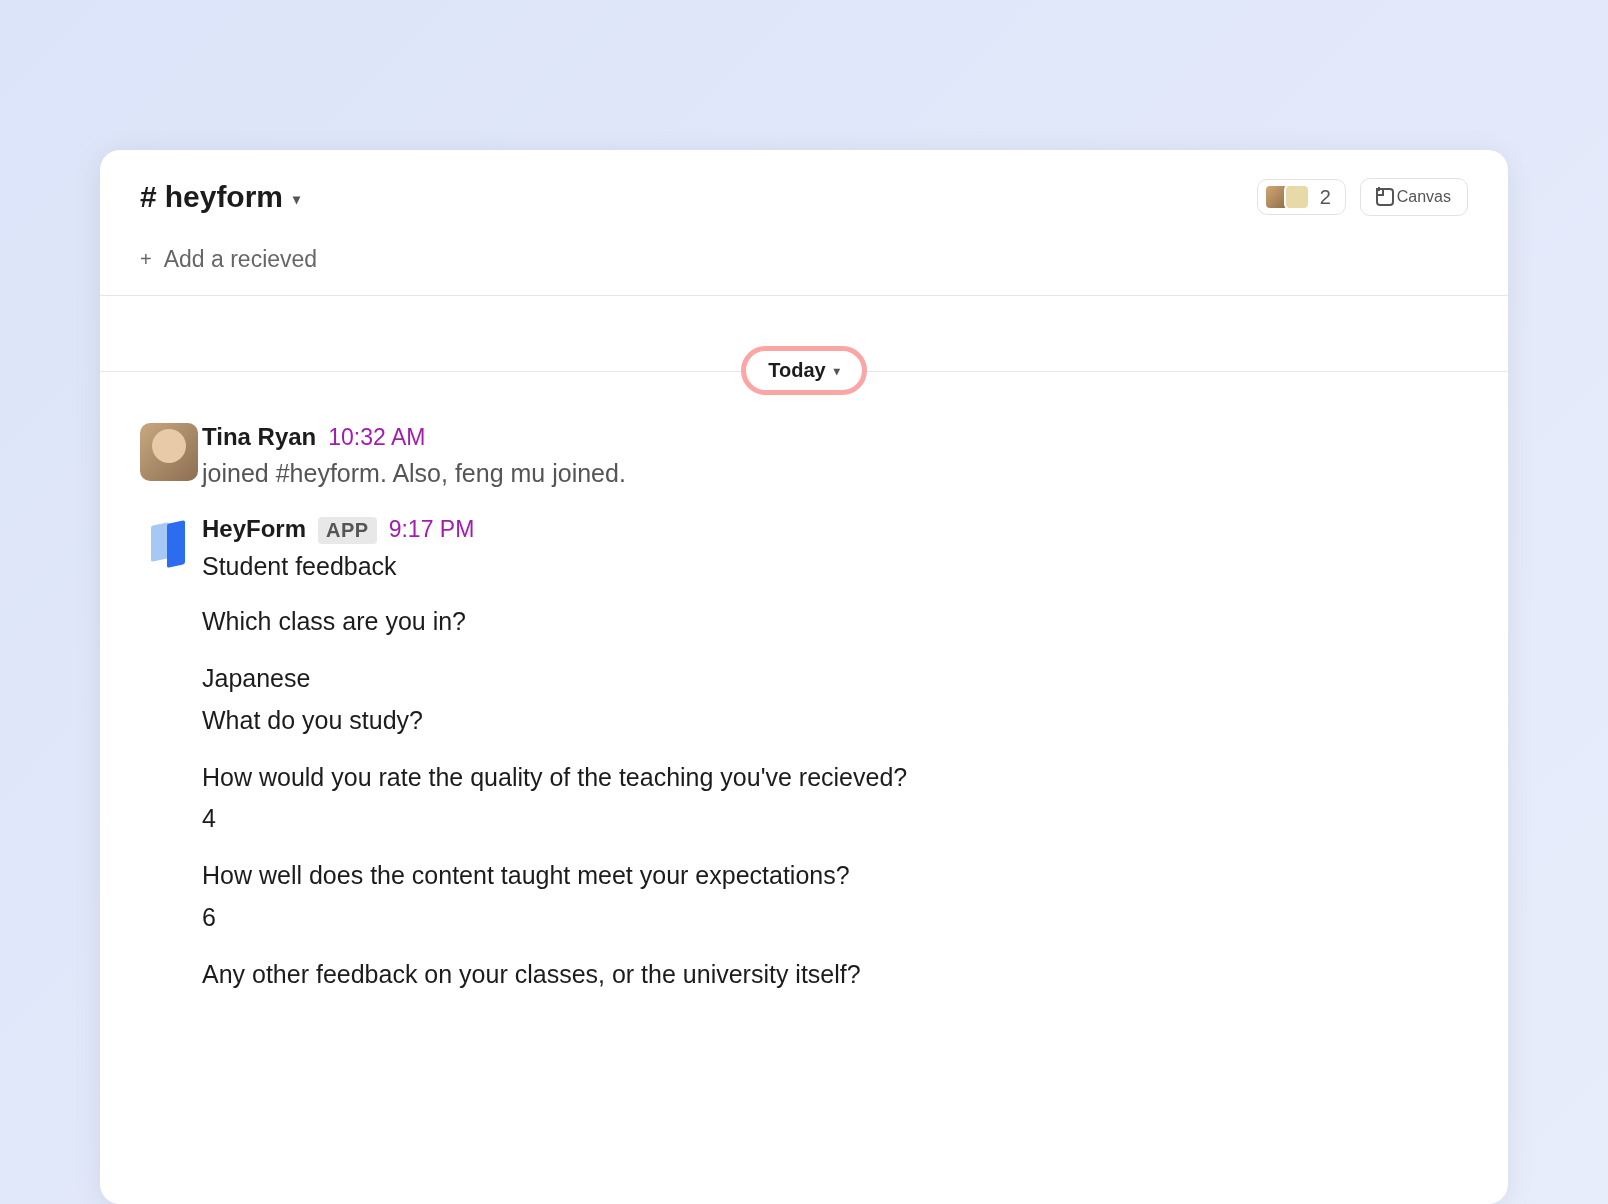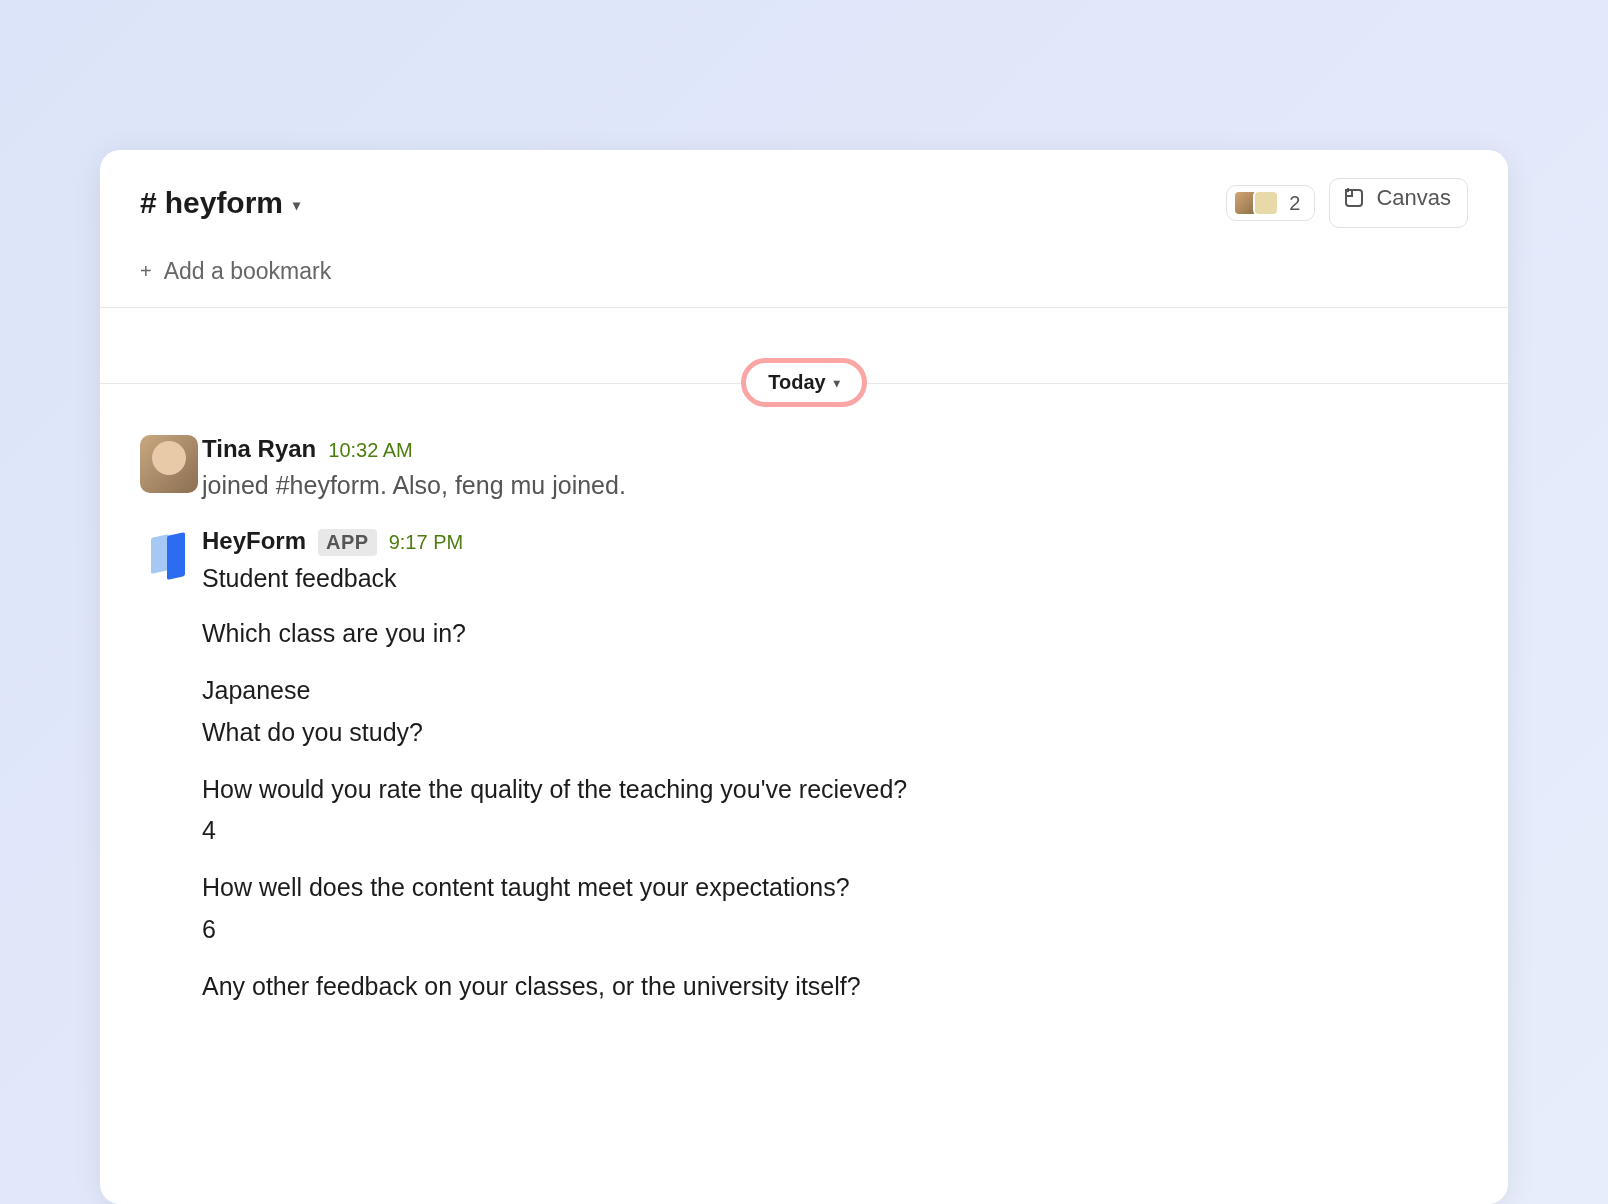--- a/index.html
+++ b/index.html
@@ -79,24 +79,23 @@
     .member-count {
       font-size: 20px;
       color: #555;
       font-weight: 500;
     }
     .canvas-btn {
       display: flex;
       align-items: center;
       border: 1px solid #e2e2e2;
       border-radius: 10px;
-      padding: 6px 16px 16px 12px;
-      gap: 10px;
-      cursor: pointer;
-      font-size: 22px;
+      padding: 6px 16px 6px 12px;
+      cursor: pointer;
+      font-size: 16px;
       color: #555;
     }
     .canvas-icon {
       width: 24px;
       height: 24px;
       position: relative;
     }
     .bookmark-bar {
       padding: 10px 40px 22px 40px;
       border-bottom: 1px solid #e8e8e8;
@@ -225,22 +224,22 @@
     .app-badge {
       background: #e8e8e8;
       color: #555;
       font-size: 20px;
       font-weight: 600;
       padding: 2px 8px;
       border-radius: 4px;
       letter-spacing: 0.5px;
     }
     .msg-time {
-      font-size: 20px;
-      color: #4d7c0f;
+      font-size: 23px;
+      color: #a21caf;
     }
     .msg-text {
       font-size: 25px;
       color: #555;
       line-height: 1.5;
     }
     .msg-title {
       font-size: 25px;
       color: #1d1c1d;
       line-height: 1.5;
@@ -283,21 +282,21 @@
           </svg>
         </span>
         <span>Canvas</span>
       </div>
     </div>
   </div>
 
   <div class="bookmark-bar">
     <div class="add-bookmark">
       <span class="plus-icon">+</span>
-      <span>Add a bookmark</span>
+      <span>Add a recieved</span>
     </div>
   </div>
 
   <div class="date-divider">
     <div class="date-pill">
       <span>Today</span>
       <span class="chev">▾</span>
     </div>
   </div>
 

